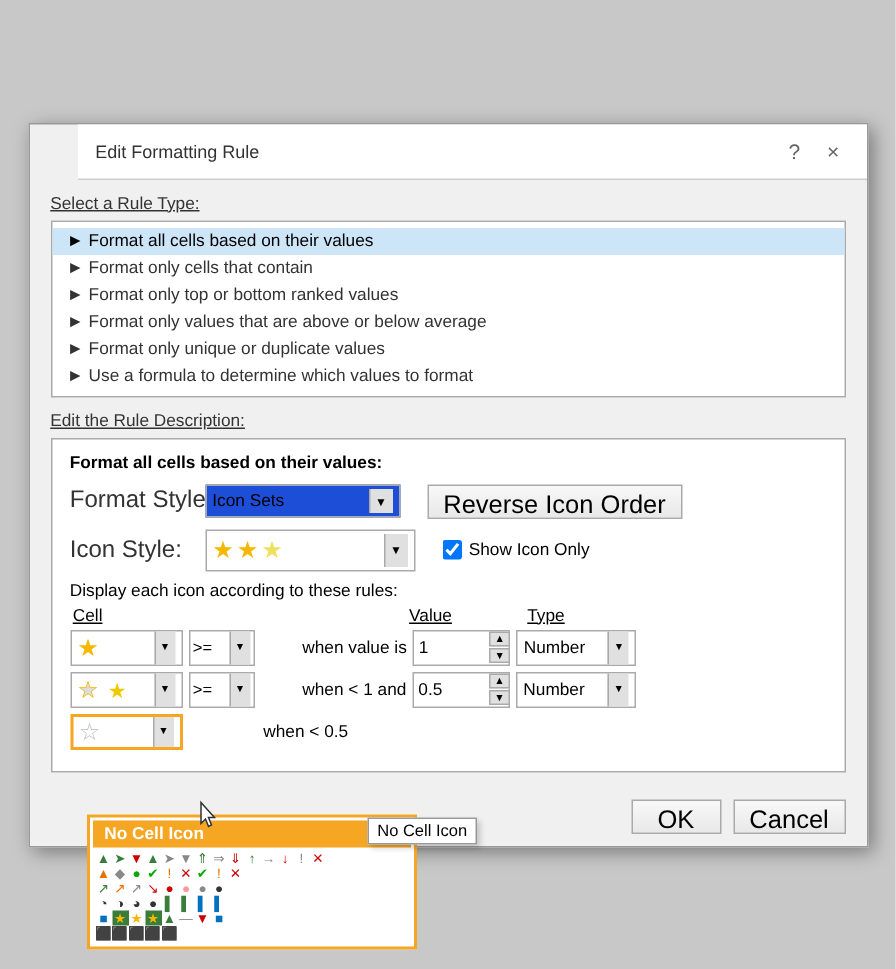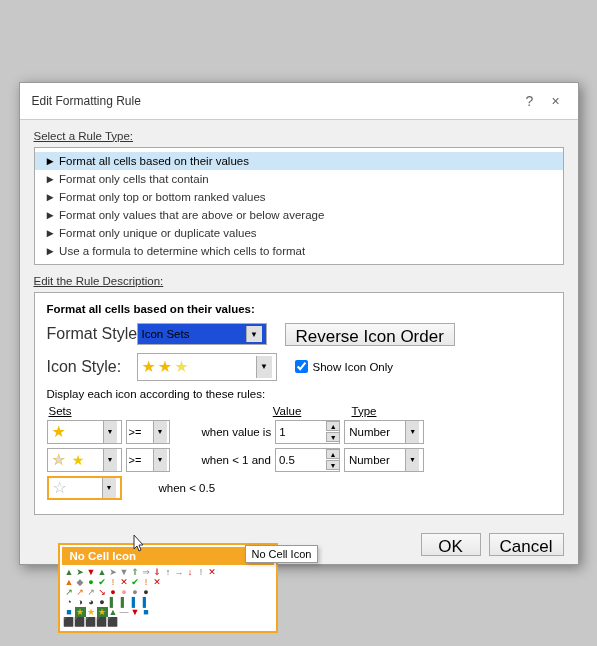--- a/index.html
+++ b/index.html
@@ -21,20 +21,21 @@
       width: 560px;
       position: relative;
     }
     .title-bar {
       background: #fff;
       border-bottom: 1px solid #ccc;
       padding: 8px 12px;
       display: flex;
       align-items: center;
       justify-content: space-between;
+      margin-left: 32px;
     }
     .title-bar-left {
       font-size: 12px;
       color: #333;
       font-weight: normal;
     }
     .title-bar-right {
       display: flex;
       gap: 6px;
       align-items: center;
@@ -363,21 +364,21 @@
       <div class="rule-item">
         <span>► Format only top or bottom ranked values</span>
       </div>
       <div class="rule-item">
         <span>► Format only values that are above or below average</span>
       </div>
       <div class="rule-item">
         <span>► Format only unique or duplicate values</span>
       </div>
       <div class="rule-item">
-        <span>► Use a formula to determine which cells to format</span>
+        <span>► Use a formula to determine which values to format</span>
       </div>
     </div>
 
     <div class="section-label">Edit the Rule Description:</div>
     <div class="description-section">
       <div class="desc-title">Format all cells based on their values:</div>
 
       <div class="form-row">
         <span class="form-label">Format Style:</span>
         <div class="combo-box" style="width:130px;">
@@ -399,21 +400,21 @@
         </div>
         <div class="checkbox-row" style="margin-left:10px;align-items:flex-end;">
           <input type="checkbox" checked="" style="">
           <span>Show Icon Only</span>
         </div>
       </div>
 
       <div style="font-size:11.5px;margin-bottom:5px;">Display each icon according to these rules:</div>
 
       <div style="display:flex;align-items:center;gap:4px;margin-bottom:3px;padding-left:2px;">
-        <span style="width:70px;font-size:11.5px;text-decoration:underline;">Sets</span>
+        <span style="width:70px;font-size:11.5px;text-decoration:underline;">Cell</span>
         <span style="width:80px;"></span>
         <span style="width:44px;"></span>
         <span style="width:65px;font-size:11.5px;text-decoration:underline;text-align:center;display:block;">Value</span>
         <span style="width:20px;"></span>
         <span style="font-size:11.5px;text-decoration:underline;margin-left:4px;">Type</span>
       </div>
 
       <div class="rule-row">
         <div class="icon-dropdown" style="width:75px;">
           <span class="star-filled" style="font-size:16px;color:#f5b800;">★</span>
@@ -462,21 +463,21 @@
           <span>Number</span>
           <span class="dd-arrow">▼</span>
         </div>
       </div>
 
       <div class="rule-row rule-row-3">
         <div class="icon-dropdown" style="width:75px;border:2px solid #f5a623;">
           <span style="font-size:16px;color:#bbb;">☆</span>
           <span class="dd-arrow" style="background:#e0e0e0;">▼</span>
         </div>
-        <span class="rule-text" style="margin-left:5px;">when &lt; 0.5</span>
+        <span class="rule-text" style="margin-left:22px;">when &lt; 0.5</span>
       </div>
     </div>
   </div>
 
   <div class="bottom-bar">
     <button class="btn ok-btn">OK</button>
     <button class="btn cancel-btn">Cancel</button>
   </div>
 
   <div class="icon-picker-overlay" style="left:38px; top:460px; width:220px;">

